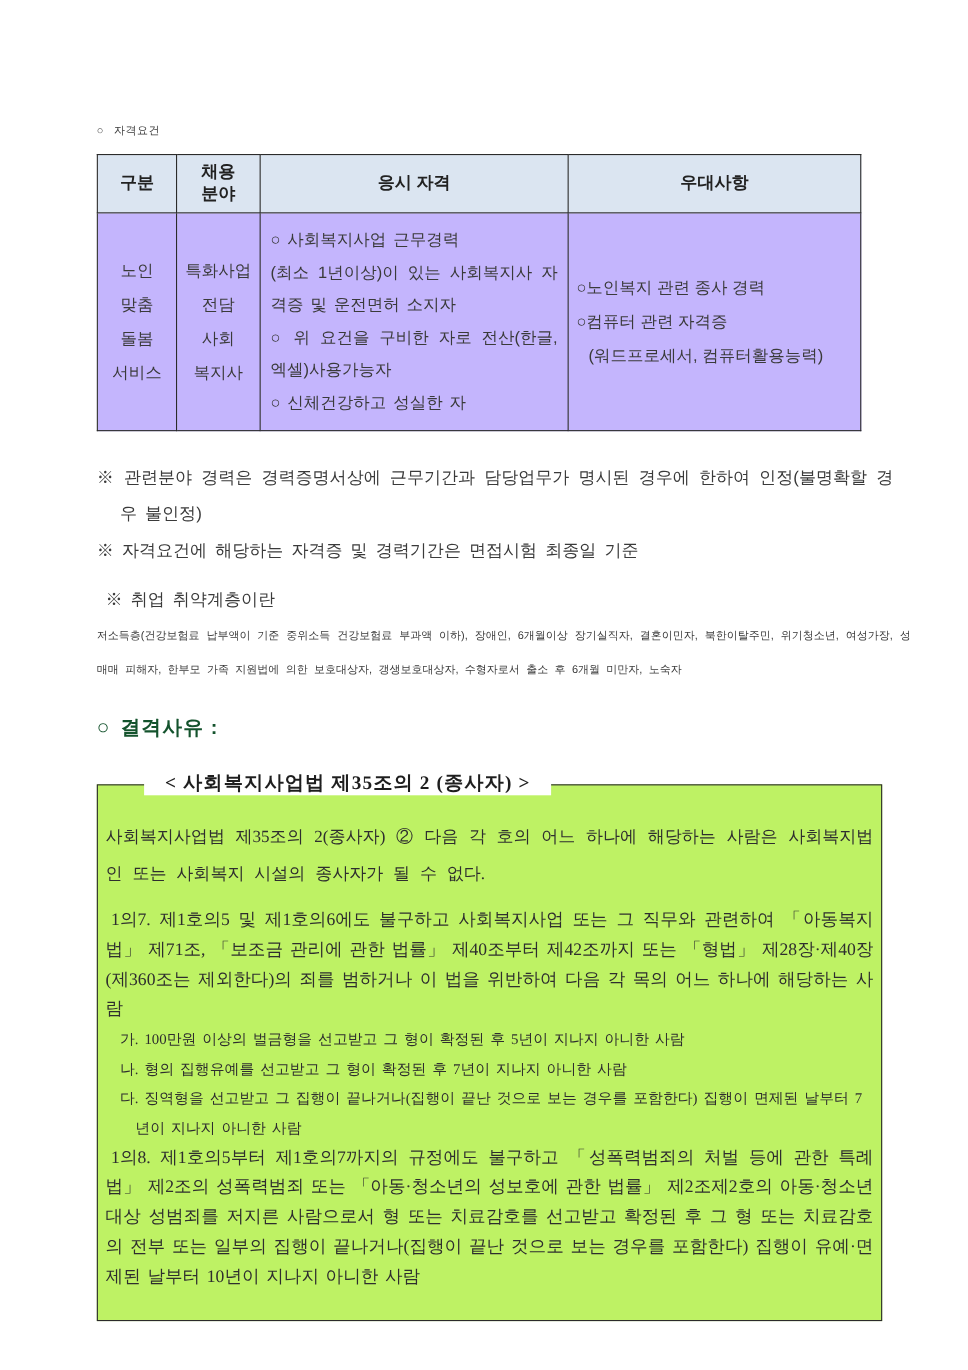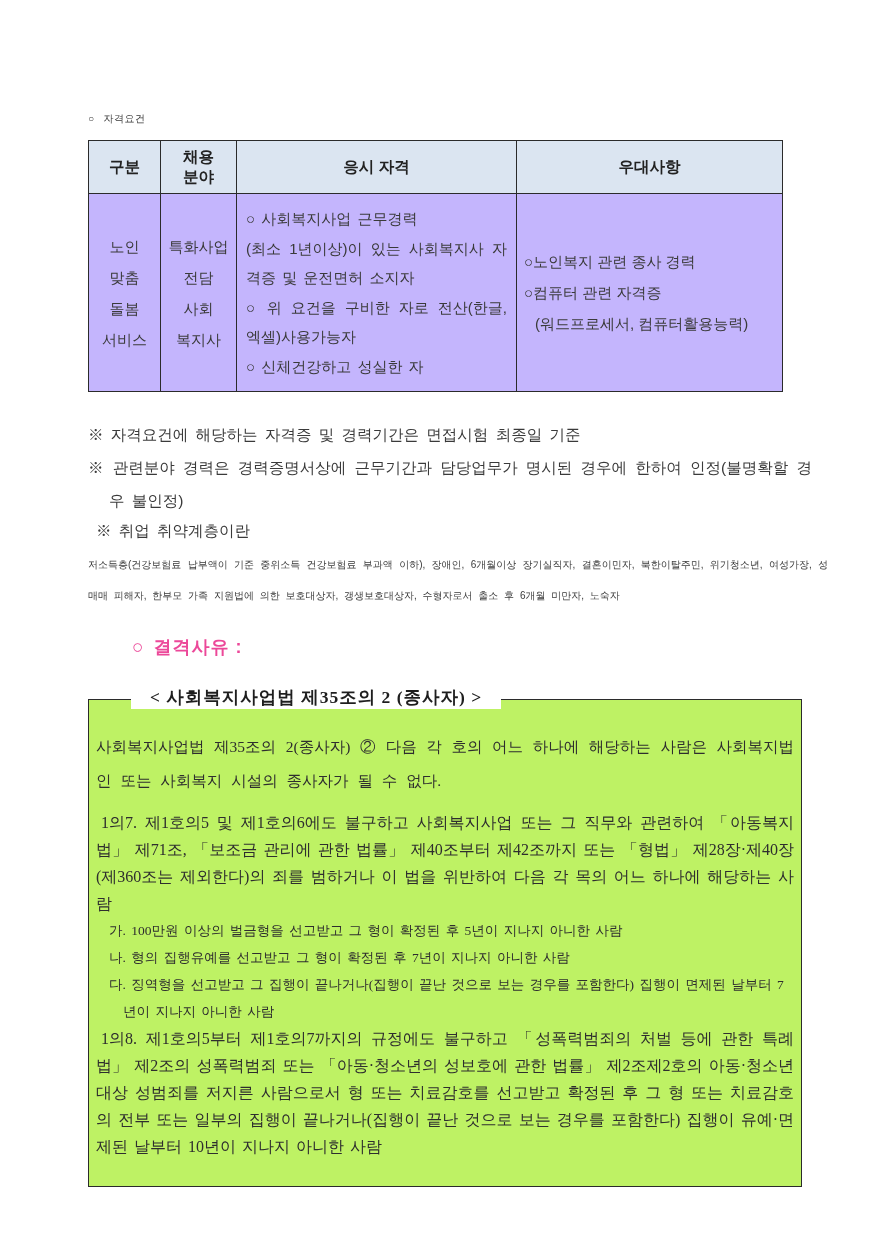--- a/index.html
+++ b/index.html
@@ -35,28 +35,28 @@
 
   
   .notes { margin-top: 26px; width: 724px; }
   .note {
     margin: 0; font-size: 15.5px; line-height: 33px;
     padding-left: 21px; text-indent: -21px;
     text-align: justify; word-break: break-all; word-spacing: 3px;
   }
 
   
-  .vuln-title { margin-top: 4px; font-size: 15.5px; padding-left: 8px; word-spacing: 3px; }
+  .vuln-title { margin-top: 18px; font-size: 15.5px; padding-left: 8px; word-spacing: 3px; }
   .vuln-body {
     width: 740px; margin-top: 7px; font-size: 10px; line-height: 31px;
     text-align: justify; word-break: break-all; word-spacing: 3px;
   }
 
   
-  .disq-head { margin-top: 24px; font-size: 18px; font-weight: 600; letter-spacing: 1px; color: #ec4899; margin-left: 44px; }
+  .disq-head { margin-top: 24px; font-size: 18px; font-weight: 600; letter-spacing: 1px; color: #14532d; }
   .disq-head .marker { font-size: 19px; font-weight: 500; }
 
   
   .law-box {
     position: relative; width: 714px; margin-top: 40px;
     border: 1.6px solid #2b2b2b;
     padding: 30px 7px 26px 7px;
     box-sizing: border-box;
     font-family: "Liberation Serif", serif;
     color: #2e2e2e;
@@ -134,22 +134,22 @@
           <td class="cell-pref">
             <div>○노인복지 관련 종사 경력</div>
             <div>○컴퓨터 관련 자격증</div>
             <div class="pref-indent">(워드프로세서, 컴퓨터활용능력)</div>
           </td>
         </tr>
       </tbody>
     </table>
 
     <div class="notes">
+      <p class="note">※ 관련분야 경력은 경력증명서상에 근무기간과 담당업무가 명시된 경우에 한하여 인정(불명확할 경우 불인정)</p>
       <p class="note">※ 자격요건에 해당하는 자격증 및 경력기간은 면접시험 최종일 기준</p>
-      <p class="note">※ 관련분야 경력은 경력증명서상에 근무기간과 담당업무가 명시된 경우에 한하여 인정(불명확할 경우 불인정)</p>
     </div>
 
     <div class="vuln-title">※  취업 취약계층이란</div>
     <div class="vuln-body">저소득층(건강보험료 납부액이 기준 중위소득 건강보험료 부과액 이하), 장애인, 6개월이상 장기실직자, 결혼이민자, 북한이탈주민, 위기청소년, 여성가장, 성매매 피해자, 한부모 가족 지원법에 의한 보호대상자, 갱생보호대상자, 수형자로서 출소 후 6개월 미만자, 노숙자</div>
 
     <div class="disq-head">
       <span class="marker">○</span><span>결격사유 :</span>
     </div>
 
     <div class="law-box">

